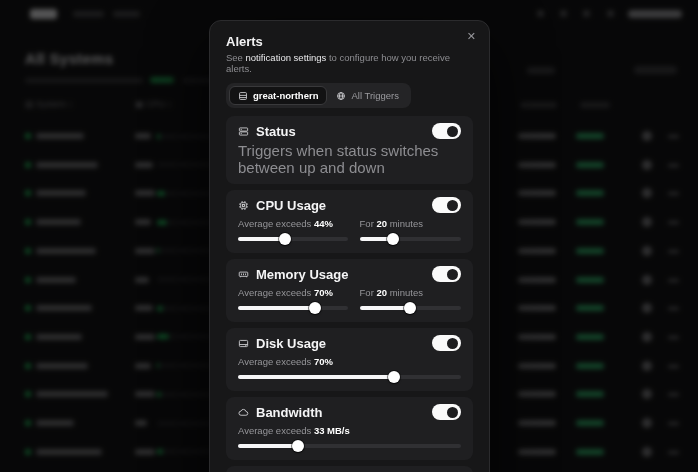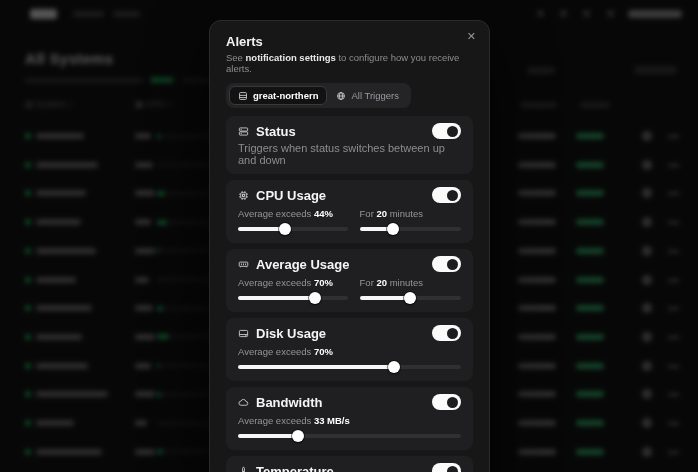--- a/index.html
+++ b/index.html
@@ -42,31 +42,31 @@
   .bg-row .dots { position:absolute; left:668px; top:13px; width:11px; height:3px; background:#707074; border-radius:2px; }
 
   #dim { position:absolute; inset:0; background:rgba(4,4,5,.42); }
 
   
   .modal { position:absolute; left:209px; top:20px; width:281px; background:#171718; border:1px solid #2b2b2d;
            border-radius:12px; padding:13px 16px 12px; box-shadow:0 24px 60px rgba(0,0,0,.75); color:#f2f2f3; }
   .m-close { position:absolute; right:13px; top:10px; color:#96969a; font-size:11px; line-height:11px; cursor:pointer; }
   .m-title { font-size:13px; font-weight:700; margin-bottom:3px; }
   .m-sub { font-size:9.5px; color:#8d8d91; margin-bottom:9px; }
-  .m-sub b { color:#e9e9eb; font-weight:700; cursor:pointer; }
+  .m-sub b { color:#e9e9eb; font-weight:400; cursor:pointer; }
   .tabs { display:inline-flex; background:#242426; border-radius:8px; padding:3px; margin-bottom:8px; }
   .tab { display:flex; align-items:center; gap:5px; font-size:9.5px; color:#9b9b9f; padding:4px 9px; border-radius:6px; cursor:pointer; }
   .tab.active { background:#121213; border:1px solid #39393b; color:#fff; font-weight:700; padding:3px 8px; }
   .tab svg { display:block; }
 
   .card { background:#1f1f21; border-radius:8px; padding:7px 12px 8px; margin-bottom:6px; }
   .card:last-child { margin-bottom:0; }
   .c-head { display:flex; align-items:center; gap:7px; }
   .c-title { font-size:13px; font-weight:700; color:#f5f5f6; }
-  .c-desc { font-size:11px; color:#8d8d91; margin-top:3px; }
+  .c-desc { font-size:15px; color:#8d8d91; margin-top:3px; }
   .c-icon { display:flex; color:#cfcfd2; }
   .spacer { flex:1; }
 
   .toggle { width:29px; height:16px; background:#3a3a3d; border-radius:9px; position:relative; cursor:pointer; flex:none; }
   .toggle .knob { position:absolute; top:2.5px; left:3px; width:11px; height:11px; border-radius:50%; background:#fff; }
   .toggle.on { background:#fafafa; }
   .toggle.on .knob { left:auto; right:3px; background:#1d1d1f; }
 
   .c-body { display:flex; gap:12px; margin-top:5px; }
   .col { flex:1.08; }
@@ -342,21 +342,21 @@
         <span class="c-icon">
             <svg width="11" height="11" viewBox="0 0 16 16" fill="none" stroke="currentColor" stroke-width="1.3">
               <rect x="1.8" y="4.5" width="12.4" height="6.2" rx="1"></rect>
               <line x1="5" y1="6.5" x2="5" y2="9"></line>
               <line x1="8" y1="6.5" x2="8" y2="9"></line>
               <line x1="11" y1="6.5" x2="11" y2="9"></line>
               <line x1="3.5" y1="10.7" x2="3.5" y2="12"></line>
               <line x1="12.5" y1="10.7" x2="12.5" y2="12"></line>
             </svg>
           </span>
-        <span class="c-title">Average Usage</span>
+        <span class="c-title">Memory Usage</span>
         <span class="spacer"></span>
         <div class="toggle on">
             <div class="knob"></div>
           </div>
       </div>
       <div class="c-body">
         <div class="col">
           <div class="lbl"><span>Average exceeds </span><b>70%</b></div>
           <div class="slider" style="--pct: 70%;">
               <div class="track"></div>

